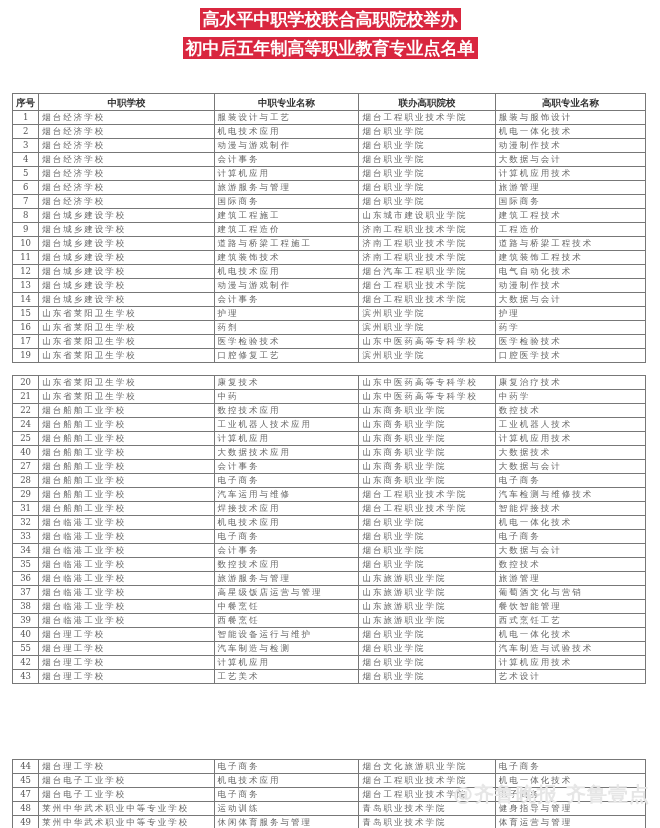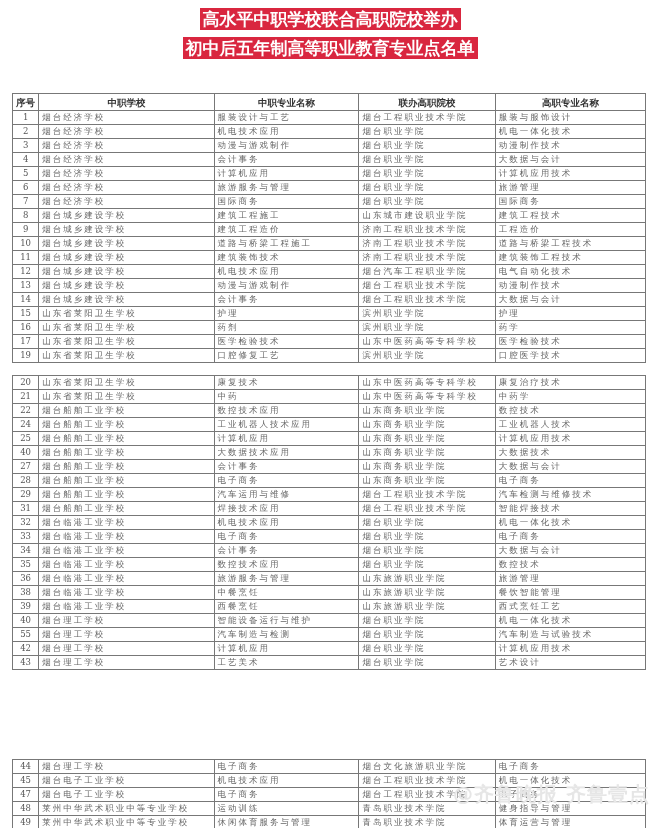--- a/index.html
+++ b/index.html
@@ -287,20 +287,27 @@
         <td class="txt">数控技术</td>
       </tr>
       <tr>
         <td class="num">36</td>
         <td class="txt">烟台临港工业学校</td>
         <td class="txt">旅游服务与管理</td>
         <td class="txt">山东旅游职业学院</td>
         <td class="txt">旅游管理</td>
       </tr>
       <tr>
+        <td class="num">37</td>
+        <td class="txt">烟台临港工业学校</td>
+        <td class="txt">高星级饭店运营与管理</td>
+        <td class="txt">山东旅游职业学院</td>
+        <td class="txt">葡萄酒文化与营销</td>
+      </tr>
+      <tr>
         <td class="num">38</td>
         <td class="txt">烟台临港工业学校</td>
         <td class="txt">中餐烹饪</td>
         <td class="txt">山东旅游职业学院</td>
         <td class="txt">餐饮智能管理</td>
       </tr>
       <tr>
         <td class="num">39</td>
         <td class="txt">烟台临港工业学校</td>
         <td class="txt">西餐烹饪</td>

